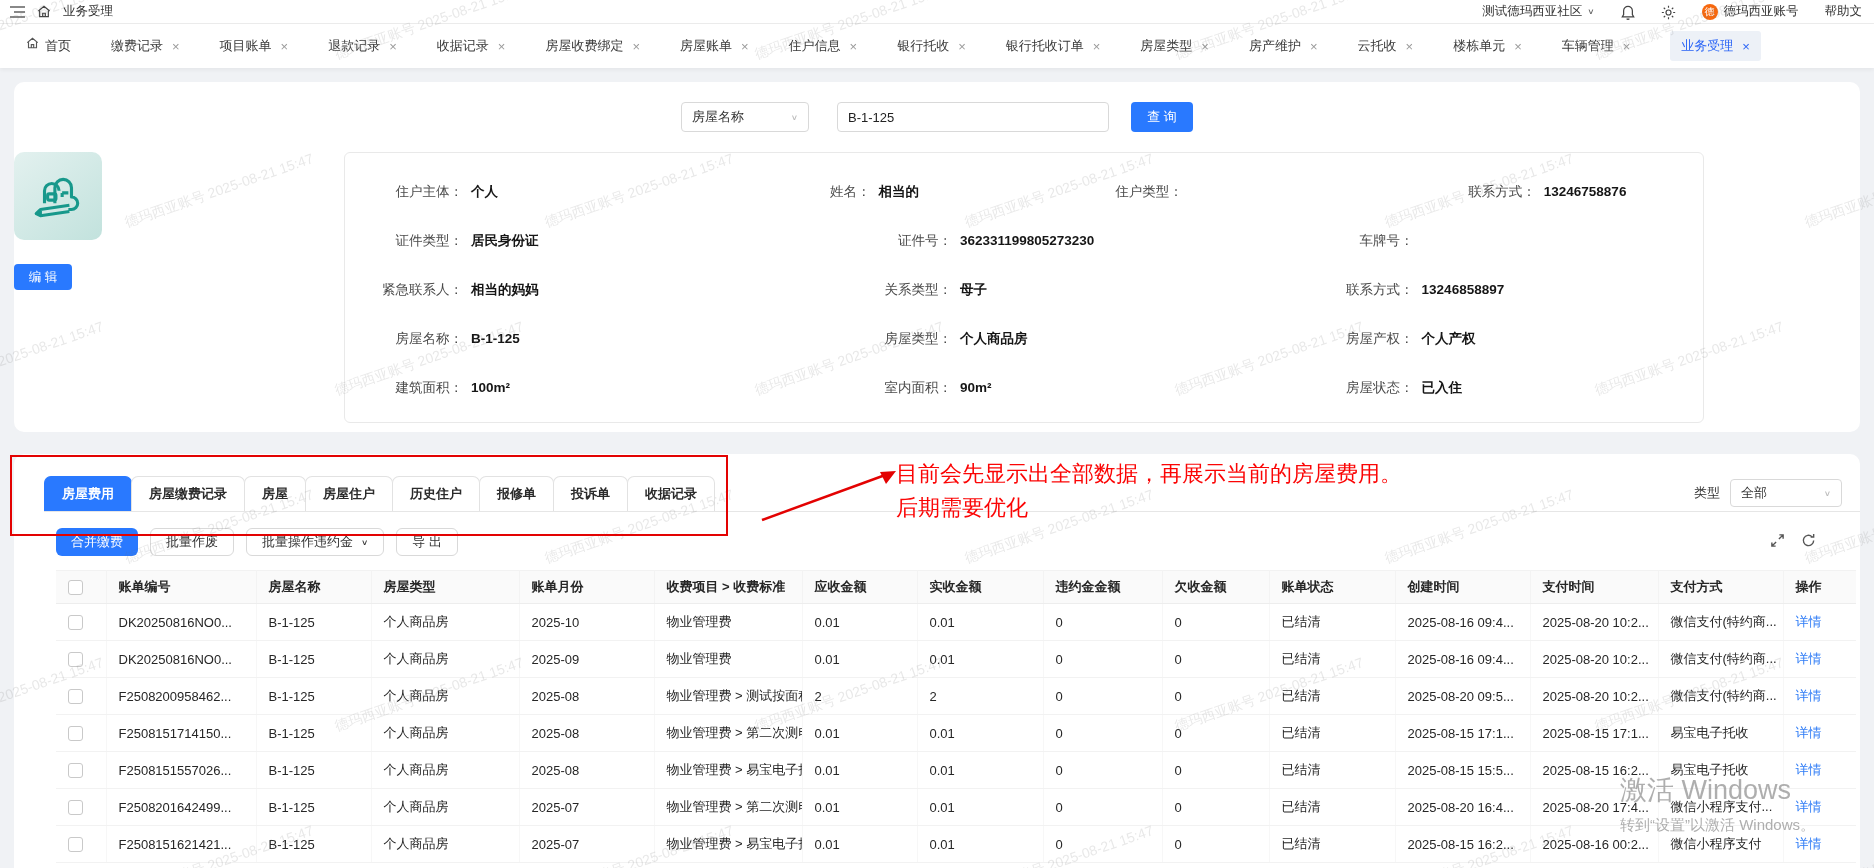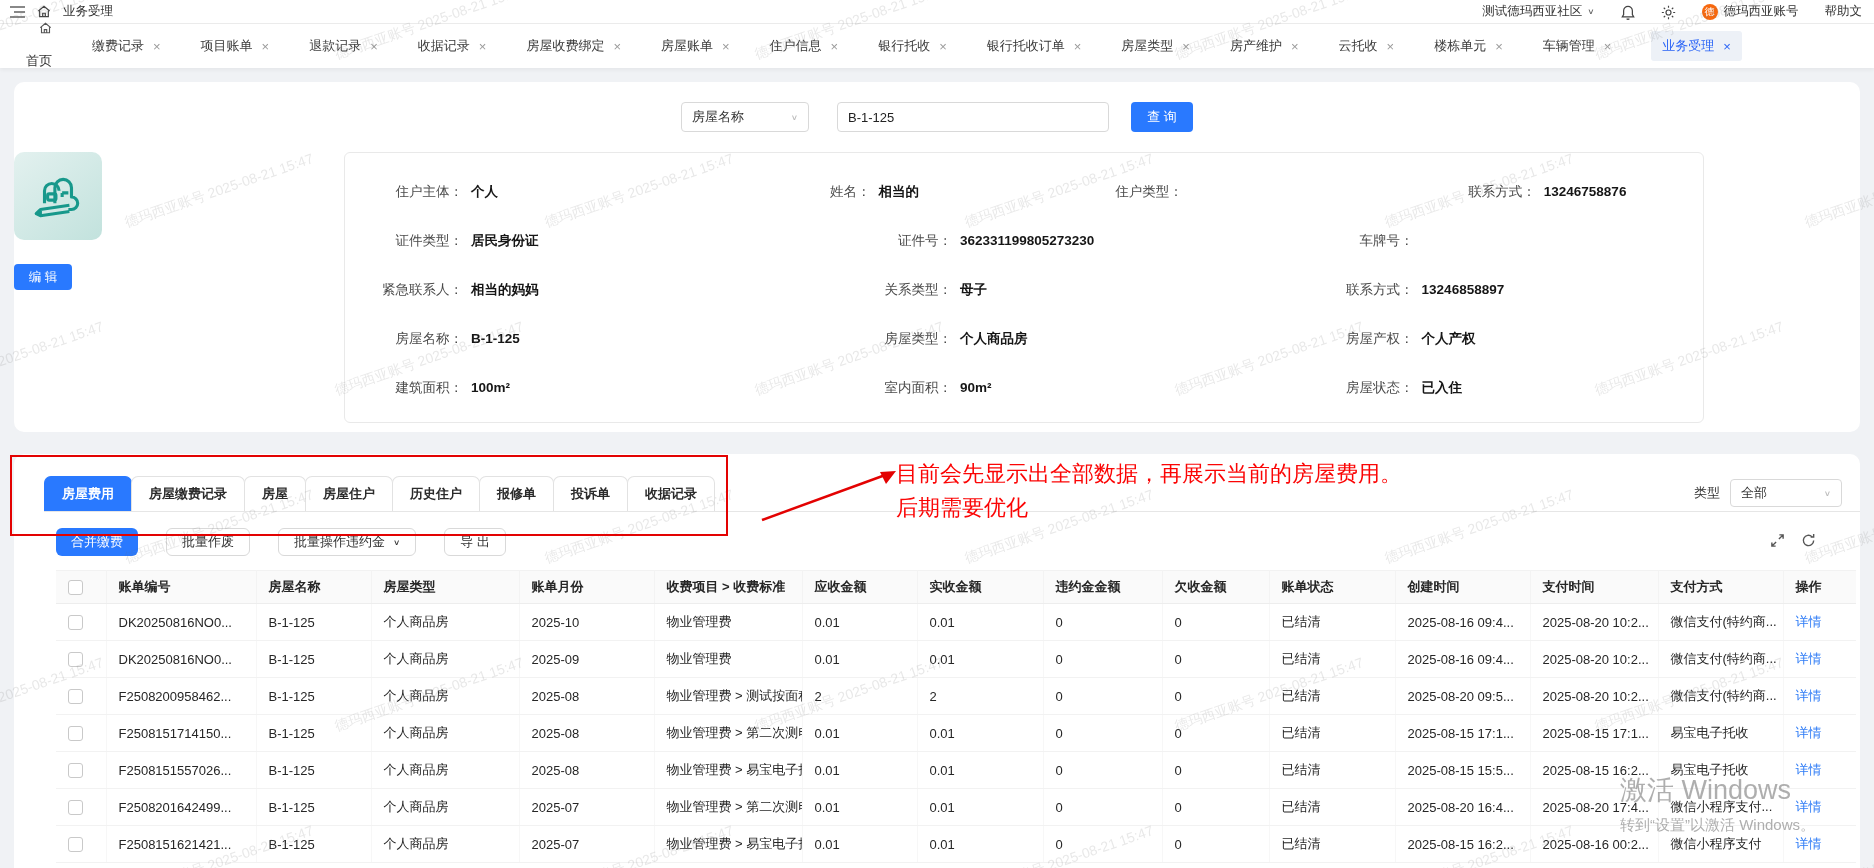--- a/index.html
+++ b/index.html
@@ -16,21 +16,21 @@
   .avatar-sm { width:16px; height:16px; border-radius:50%; background:#f7680e; color:#fff; font-size:10px; display:flex; align-items:center; justify-content:center; }
   .acct { display:flex; align-items:center; gap:6px; }
   .help { white-space:nowrap; }
 
   
   .tabstrip { height:44px; background:#fff; display:flex; align-items:center; padding:0 8px 0 26px; gap:40px; box-shadow:0 2px 4px rgba(0,0,0,.05); position:relative; z-index:2; }
   .tstab { display:inline-flex; align-items:center; gap:9px; font-size:13px; color:#3a3a3a; cursor:pointer; white-space:nowrap; }
   .tstab .tsx { color:#9a9a9a; font-size:13px; }
   .tstab.active { background:#edf1f7; color:#2a64f6; padding:6px 11px; border-radius:3px; }
   .tstab.active .tsx { color:#2a64f6; }
-  .hometab { display:inline-flex; align-items:flex-end; gap:18px; cursor:pointer;flex-direction:column; }
+  .hometab { display:inline-flex; align-items:flex-start; gap:6px; cursor:pointer; }
 
   
   .card { background:#fff; border-radius:10px; margin:0 14px; }
   .card1 { margin-top:14px; height:350px; position:relative; z-index:1; }
   .search-row { display:flex; justify-content:center; align-items:center; padding-top:20px; }
   .sel-box { width:128px; height:30px; border:1px solid #d9d9d9; border-radius:4px; display:flex; align-items:center; padding:0 10px; color:#333; background:#fff; cursor:pointer; }
   .sel-box .chev { margin-left:auto; color:#bbb; }
   .search-input { width:272px; height:30px; border:1px solid #d9d9d9; border-radius:4px; padding:0 10px; font-size:13px; color:#222; margin-left:28px; font-family:inherit; }
   .btn-query { width:62px; height:30px; margin-left:22px; background:#2979ff; border:none; border-radius:4px; color:#fff; font-size:13px; cursor:pointer; font-family:inherit; }
 
@@ -48,21 +48,21 @@
 
   
   .card2 { margin-top:22px; border-radius:10px 10px 0 0; height:414px; padding:22px 0 8px 30px; position:relative; z-index:1; overflow:hidden; }
   .itabs { display:flex; align-items:flex-end; border-bottom:1px solid #e6e6e6; padding-right:190px; position:relative; }
   .itab { height:35px; padding:0 17px; display:flex; align-items:center; background:#fff; border:1px solid #e2e2e2; border-bottom:none; border-radius:7px 7px 0 0; margin-right:-1px; font-size:13px; font-weight:700; color:#2b2b2b; cursor:pointer; white-space:nowrap; }
   .itab.active { background:#2979ff; border-color:#2979ff; color:#fff; }
   .type-filter { position:absolute; right:18px; bottom:4px; display:flex; align-items:center; gap:10px; font-size:13px; color:#333; }
   .type-sel { width:112px; height:28px; border:1px solid #d9d9d9; border-radius:4px; display:flex; align-items:center; padding:0 10px; background:#fff; cursor:pointer; }
   .type-sel .chev { margin-left:auto; color:#bbb; }
 
-  .toolbar { display:flex; align-items:center; gap:28px; margin:16px 12px 14px 12px; position:relative; }
+  .toolbar { display:flex; align-items:center; gap:12px; margin:16px 12px 14px 12px; position:relative; }
   .btn { height:28px; padding:0 15px; border-radius:6px; font-size:13px; display:inline-flex; align-items:center; gap:8px; cursor:pointer; font-family:inherit; white-space:nowrap; }
   .btn-primary { background:#2979ff; color:#fff; border:none; }
   .btn-outline { background:#fff; color:#333; border:1px solid #d9d9d9; }
   .tb-right-ics { position:absolute; right:32px; top:5px; display:flex; gap:16px; color:#555; }
 
   table { border-collapse:collapse; table-layout:fixed; width:1800px; margin-left:12px; font-size:13px; color:#262626; }
   thead th { background:#fafafa; height:33px; text-align:left; padding:0 12px; font-weight:700; border-top:1px solid #f2f2f2; border-bottom:1px solid #ededed; border-right:1px solid #f3f3f3; white-space:nowrap; overflow:hidden; }
   tbody td { height:37px; padding:0 12px; border-bottom:1px solid #f2f2f2; border-right:1px solid #f7f7f7; white-space:nowrap; overflow:hidden; }
   th:last-child, td:last-child { border-right:none; }
   .cb { width:15px; height:15px; border:1px solid #c9c9c9; border-radius:3px; background:#fff; display:inline-block; vertical-align:middle; cursor:pointer; }

